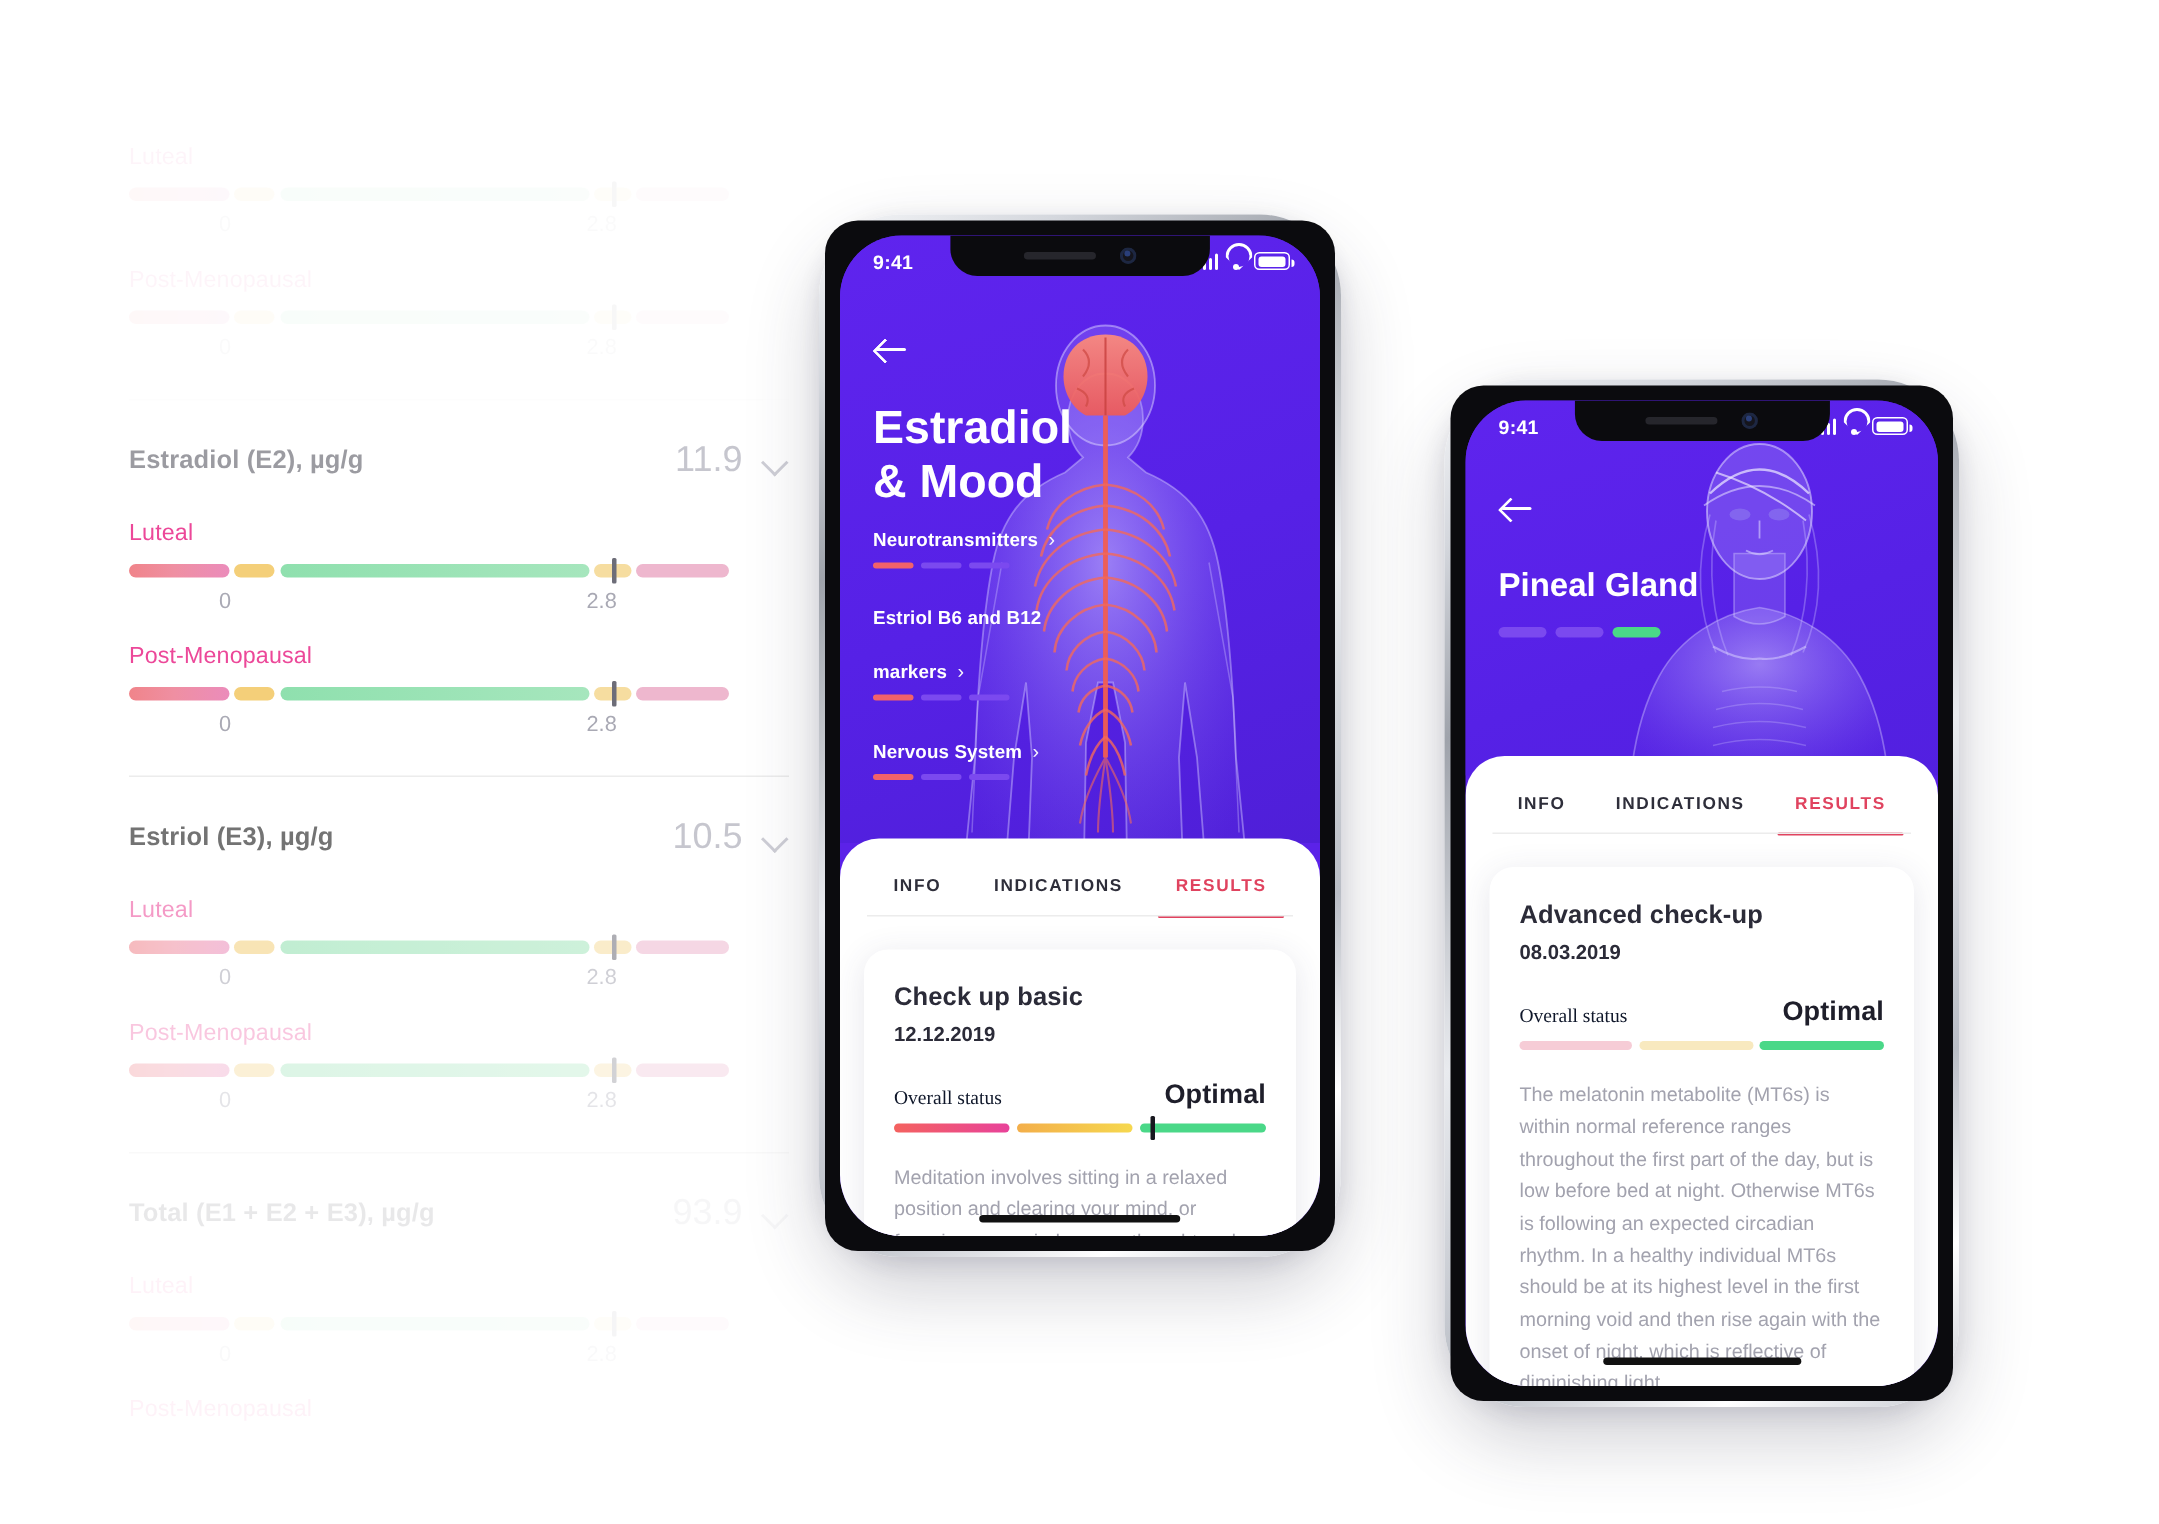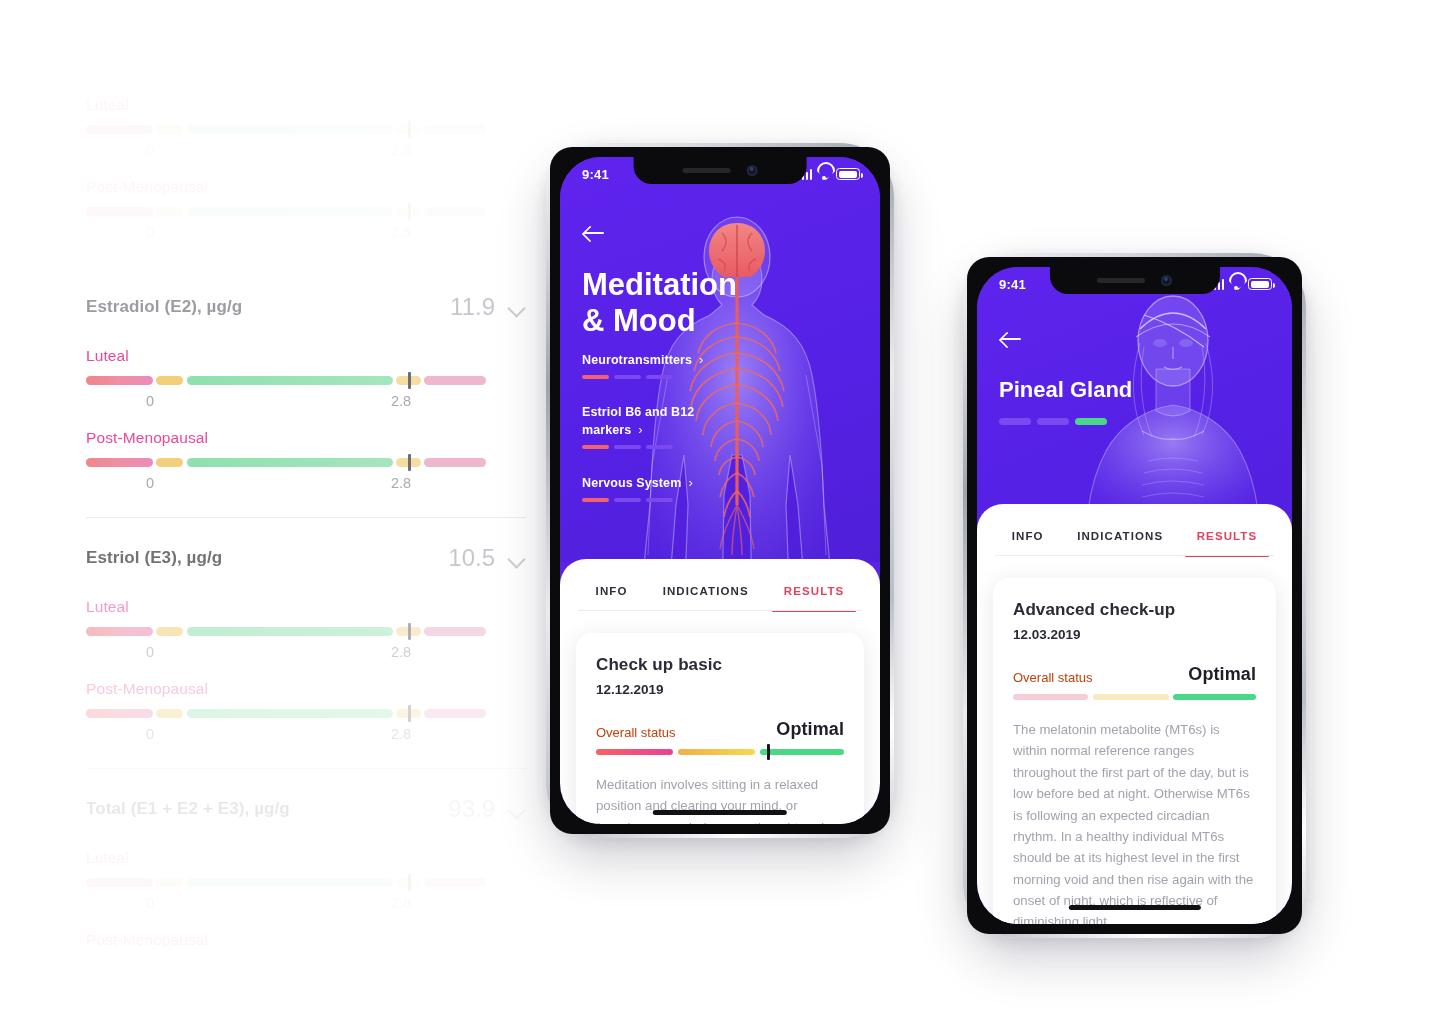--- a/index.html
+++ b/index.html
@@ -145,21 +145,21 @@
   }
 
   .card {
     margin: 22px 16px 0 16px; background:#fff; border-radius:16px;
     box-shadow: 0 4px 22px rgba(60,60,100,.12);
     padding: 22px 20px 20px 20px;
   }
   .card-title { font-size:17px; font-weight:700; color:#2b2b38; letter-spacing:.1px; }
   .card-date { font-size:13.5px; font-weight:700; color:#2b2b38; margin-top:7px; }
   .ov-row { display:flex; align-items:flex-end; justify-content:space-between; margin-top:22px; }
-  .ov-label { font-size:13px; color:#c2410c; }
+  .ov-label { font-size:13px; color:#0f172a;font-family:Liberation Serif, serif; }
   .ov-value { font-size:18px; font-weight:700; color:#1e1e2a; letter-spacing:.1px; }
   .ov-bar { position:relative; height:6px; margin-top:9px; }
   .ov-seg { position:absolute; top:0; height:6px; border-radius:3px; }
   .ov-marker { position:absolute; top:-5px; width:2.5px; height:16px; background:#18181f; border-radius:1px; }
   .card-body { margin-top:19px; font-size:13.2px; line-height:1.62; color:#a2a2ae; }
 
   .homebar {
     position:absolute; left:50%; transform:translateX(-50%);
     width:42%; height:5px; border-radius:3px; background:#111; z-index:9;
   }
@@ -400,41 +400,41 @@
 
               <g stroke="#d2c6ff" stroke-opacity=".35" stroke-width="1" fill="none">
                 <path d="M96 170 L80 260 L76 350"></path>
                   <path d="M234 170 L250 260 L254 350"></path>
               </g>
             </svg>
 
             <div class="backbtn" style="top:62px;"></div>
 
             <div class="hero-title" style="left:22px; top:110px; font-size:31px;">
-              <div>Meditation</div>
+              <div>Estradiol</div>
               <div>&amp; Mood</div>
             </div>
 
             <div class="marker-list" style="left:22px; top:195px;">
               <div class="mk-item">
                 <div class="mk-label">
                   <span>Neurotransmitters</span>
                   <span class="mk-arrow">›</span>
                 </div>
                 <div class="mk-bars">
                     <i class="on"></i>
                     <i></i>
                     <i></i>
                   </div>
               </div>
               <div class="mk-item">
                 <div class="mk-label">
                   <span>Estriol B6 and B12</span>
                 </div>
-                <div class="mk-label" style="margin-top:3px">
+                <div class="mk-label" style="margin-top:21px">
                   <span>markers</span>
                   <span class="mk-arrow">›</span>
                 </div>
                 <div class="mk-bars">
                     <i class="on"></i>
                     <i></i>
                     <i></i>
                   </div>
               </div>
               <div class="mk-item">
@@ -564,21 +564,21 @@
           <div class="sheet" style="height:420px;">
             <div class="tabs">
               <div class="tab">INFO</div>
               <div class="tab">INDICATIONS</div>
               <div class="tab active">RESULTS</div>
               <div class="tabs-rule"></div>
             </div>
 
             <div class="card">
               <div class="card-title">Advanced check-up</div>
-              <div class="card-date">12.03.2019</div>
+              <div class="card-date">08.03.2019</div>
               <div class="ov-row">
                 <span class="ov-label">Overall status</span>
                 <span class="ov-value">Optimal</span>
               </div>
               <div class="ov-bar">
                 <span class="ov-seg" style="left:0;width:31%;background:#f6ccd6;"></span>
                 <span class="ov-seg" style="left:33%;width:31%;background:#f8e9bf;"></span>
                 <span class="ov-seg" style="left:66%;width:34%;background:#4ad888;"></span>
               </div>
               <div class="card-body">The melatonin metabolite (MT6s) is within normal reference ranges throughout the first part of the day, but is low before bed at night. Otherwise MT6s is following an expected circadian rhythm. In a healthy individual MT6s should be at its highest level in the first morning void and then rise again with the onset of night, which is reflective of diminishing light.</div>

